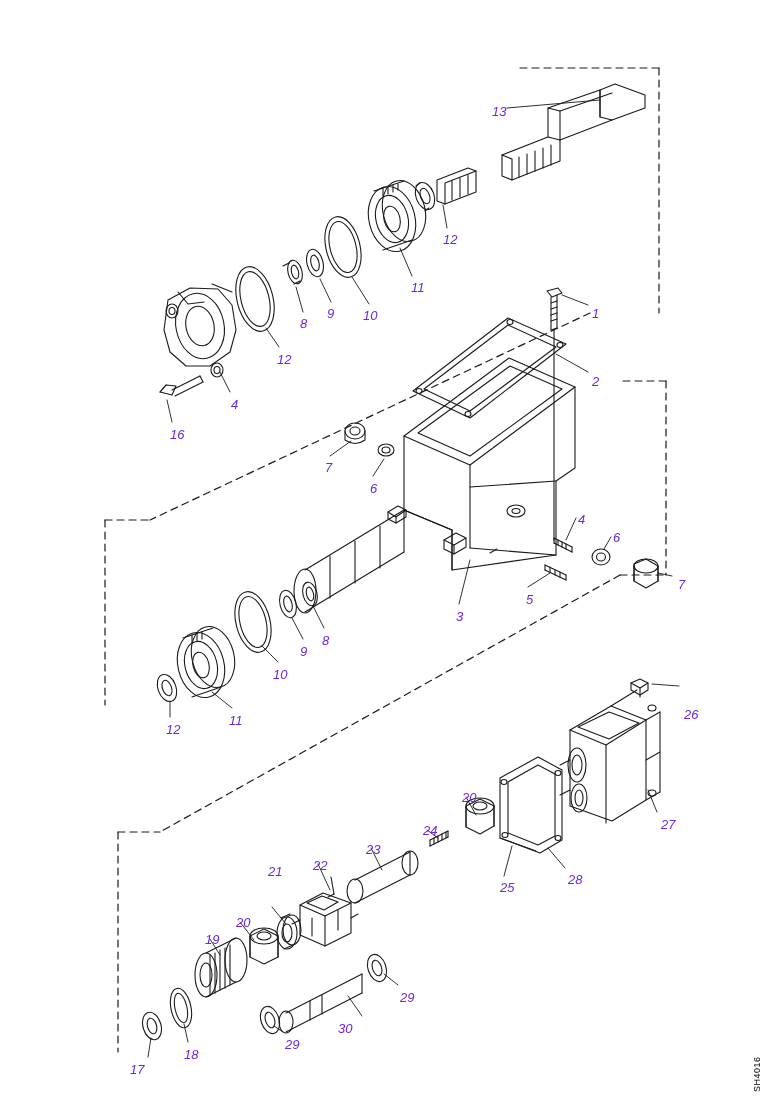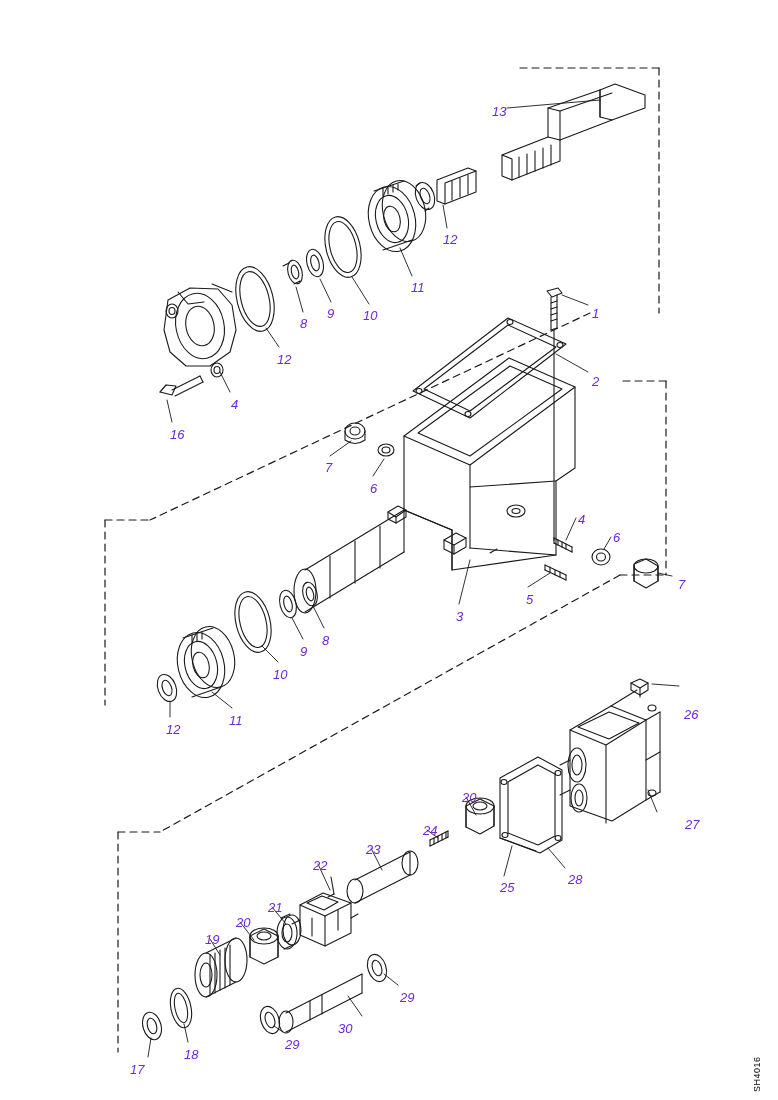--- a/index.html
+++ b/index.html
@@ -470,28 +470,28 @@
   <div class="callout" style="left:613px;top:531px;">6</div>
   <div class="callout" style="left:678px;top:578px;">7</div>
   <div class="callout" style="left:526px;top:593px;">5</div>
   <div class="callout" style="left:456px;top:610px;">3</div>
   <div class="callout" style="left:322px;top:634px;">8</div>
   <div class="callout" style="left:300px;top:645px;">9</div>
   <div class="callout" style="left:273px;top:668px;">10</div>
   <div class="callout" style="left:229px;top:714px;">11</div>
   <div class="callout" style="left:166px;top:723px;">12</div>
   <div class="callout" style="left:684px;top:686px;margin-top:22px;">26</div>
-  <div class="callout" style="left:661px;top:818px;margin-left:24px;">27</div>
+  <div class="callout" style="left:661px;top:818px;">27</div>
   <div class="callout" style="left:462px;top:791px;">20</div>
   <div class="callout" style="left:423px;top:824px;text-align:center;">24</div>
   <div class="callout" style="left:366px;top:843px;">23</div>
   <div class="callout" style="left:313px;top:859px;">22</div>
   <div class="callout" style="left:500px;top:881px;">25</div>
   <div class="callout" style="left:568px;top:873px;">28</div>
-  <div class="callout" style="left:268px;top:901px;text-align:center;">21</div>
+  <div class="callout" style="left:268px;top:865px;text-align:center;">21</div>
   <div class="callout" style="left:236px;top:916px;">20</div>
   <div class="callout" style="left:205px;top:933px;">19</div>
   <div class="callout" style="left:400px;top:991px;">29</div>
   <div class="callout" style="left:338px;top:1022px;">30</div>
   <div class="callout" style="left:285px;top:1038px;">29</div>
   <div class="callout" style="left:184px;top:1048px;">18</div>
   <div class="callout" style="left:130px;top:1063px;">17</div>
 
   <div class="corner-code" style="left:762px;top:1082px;">SH4016</div>
 

